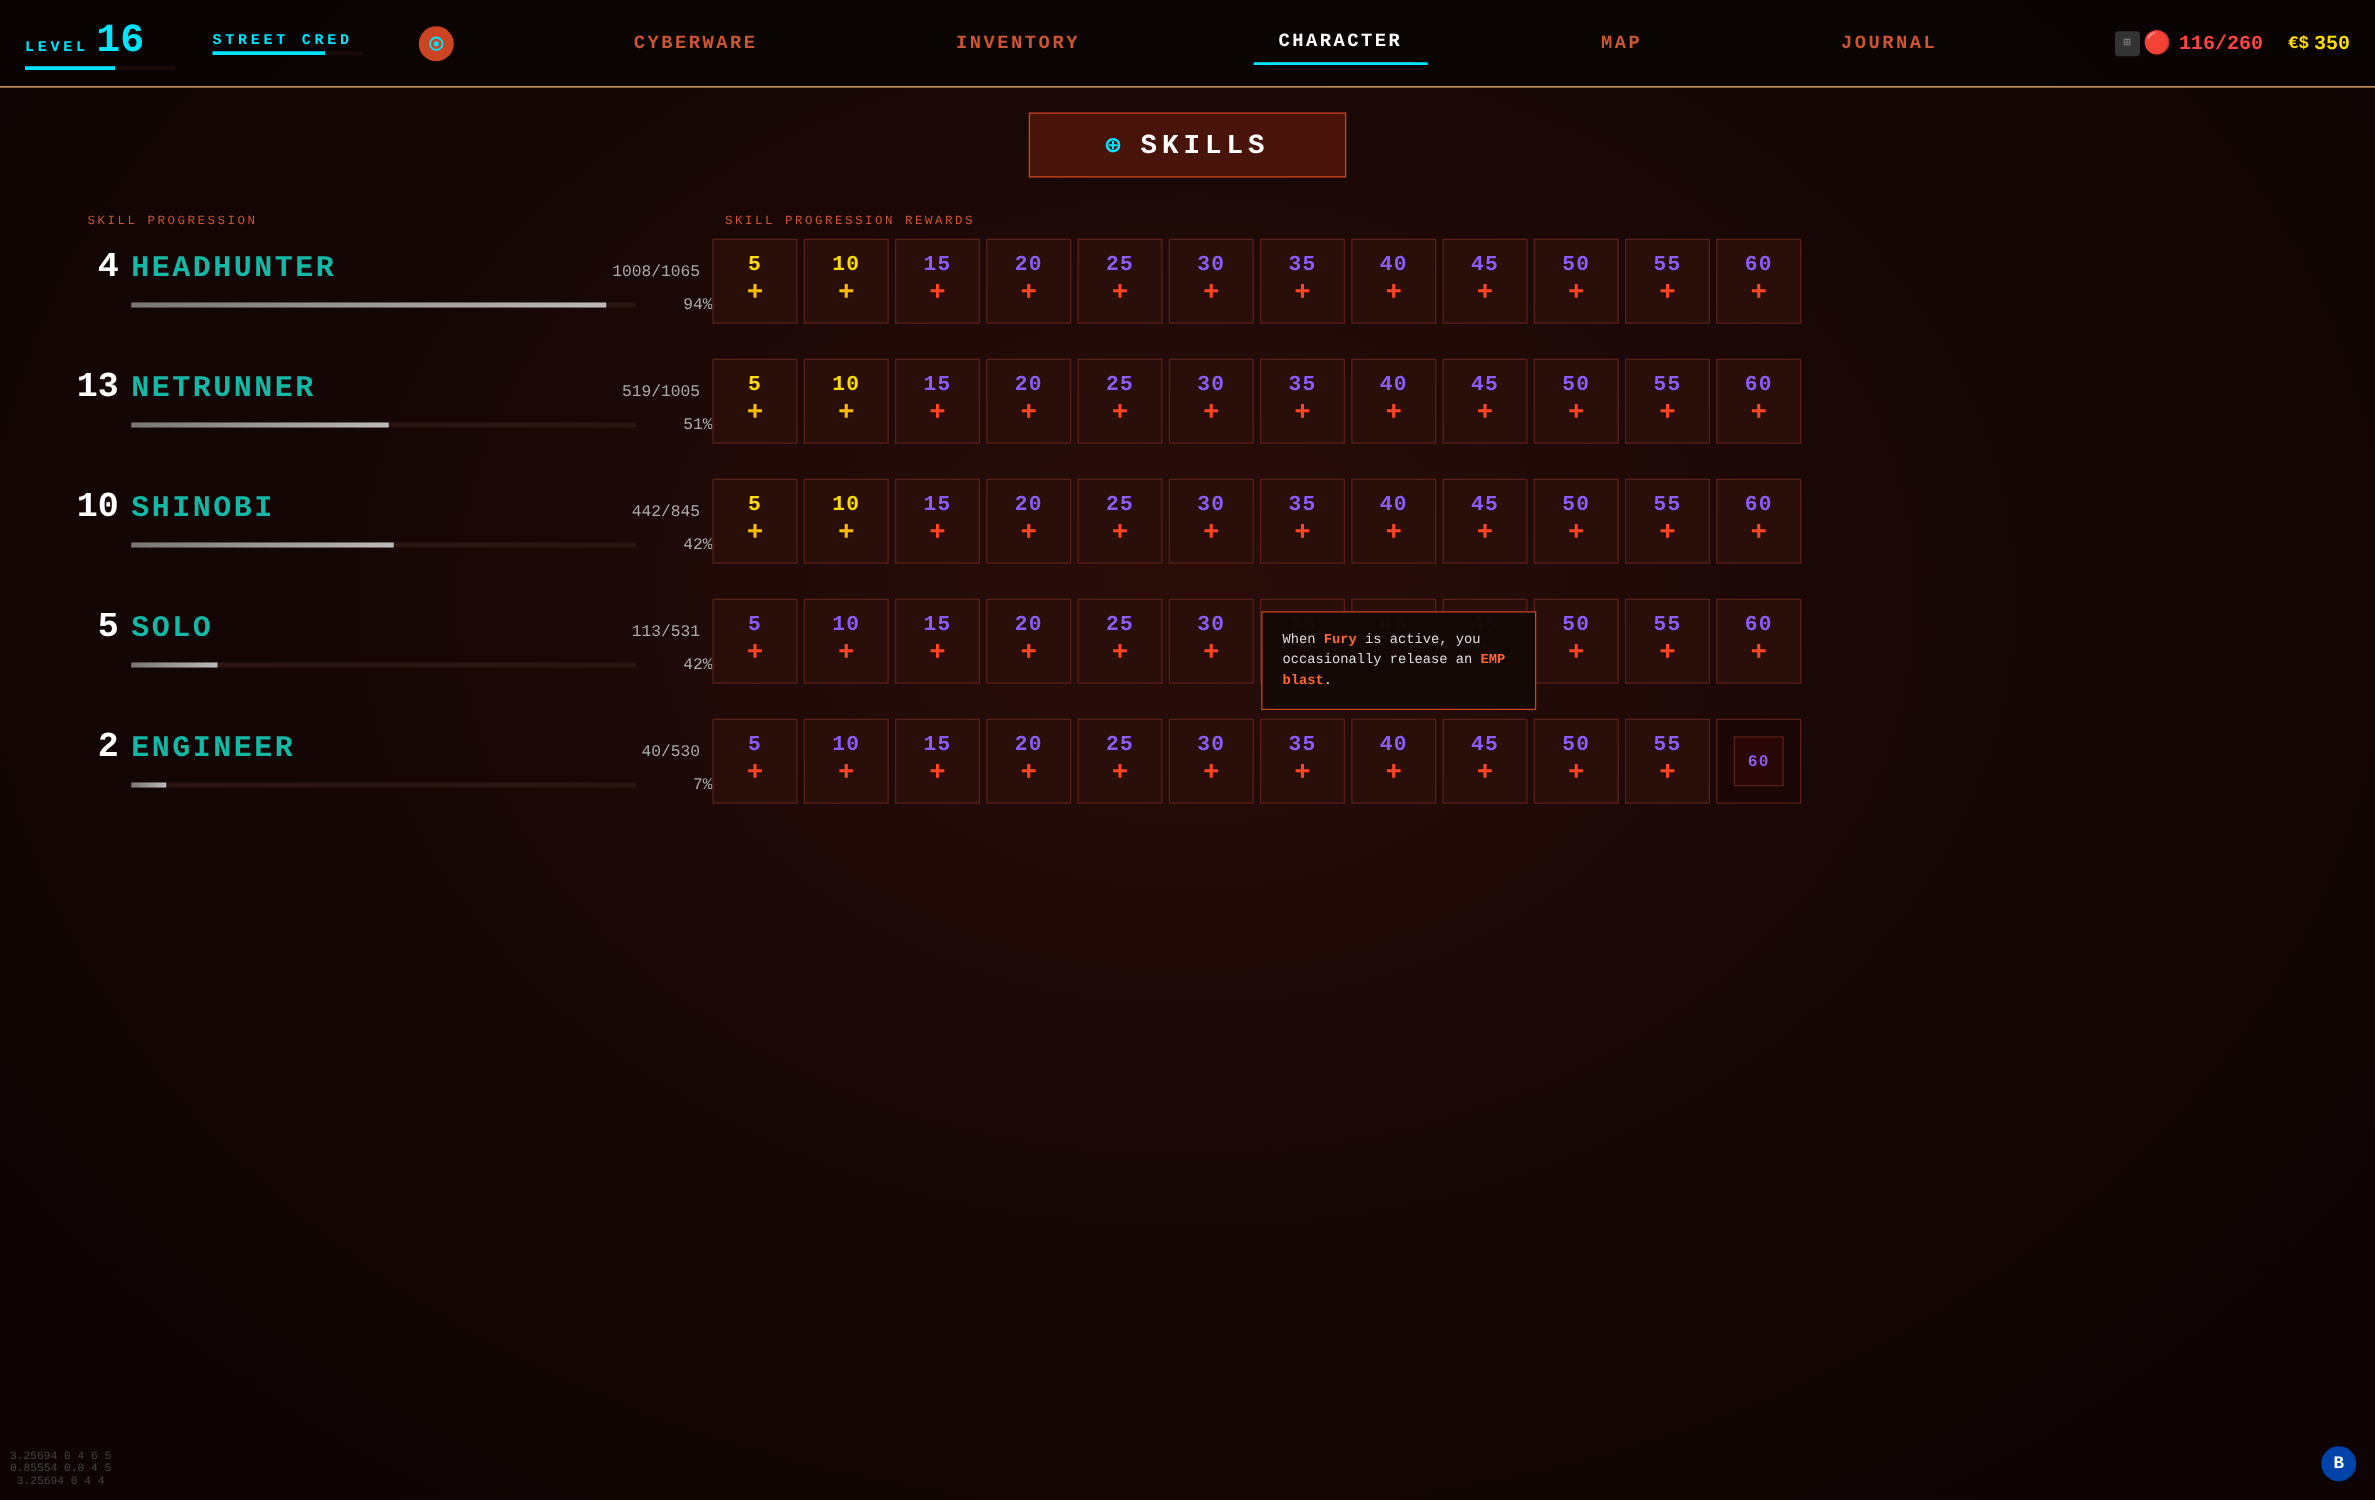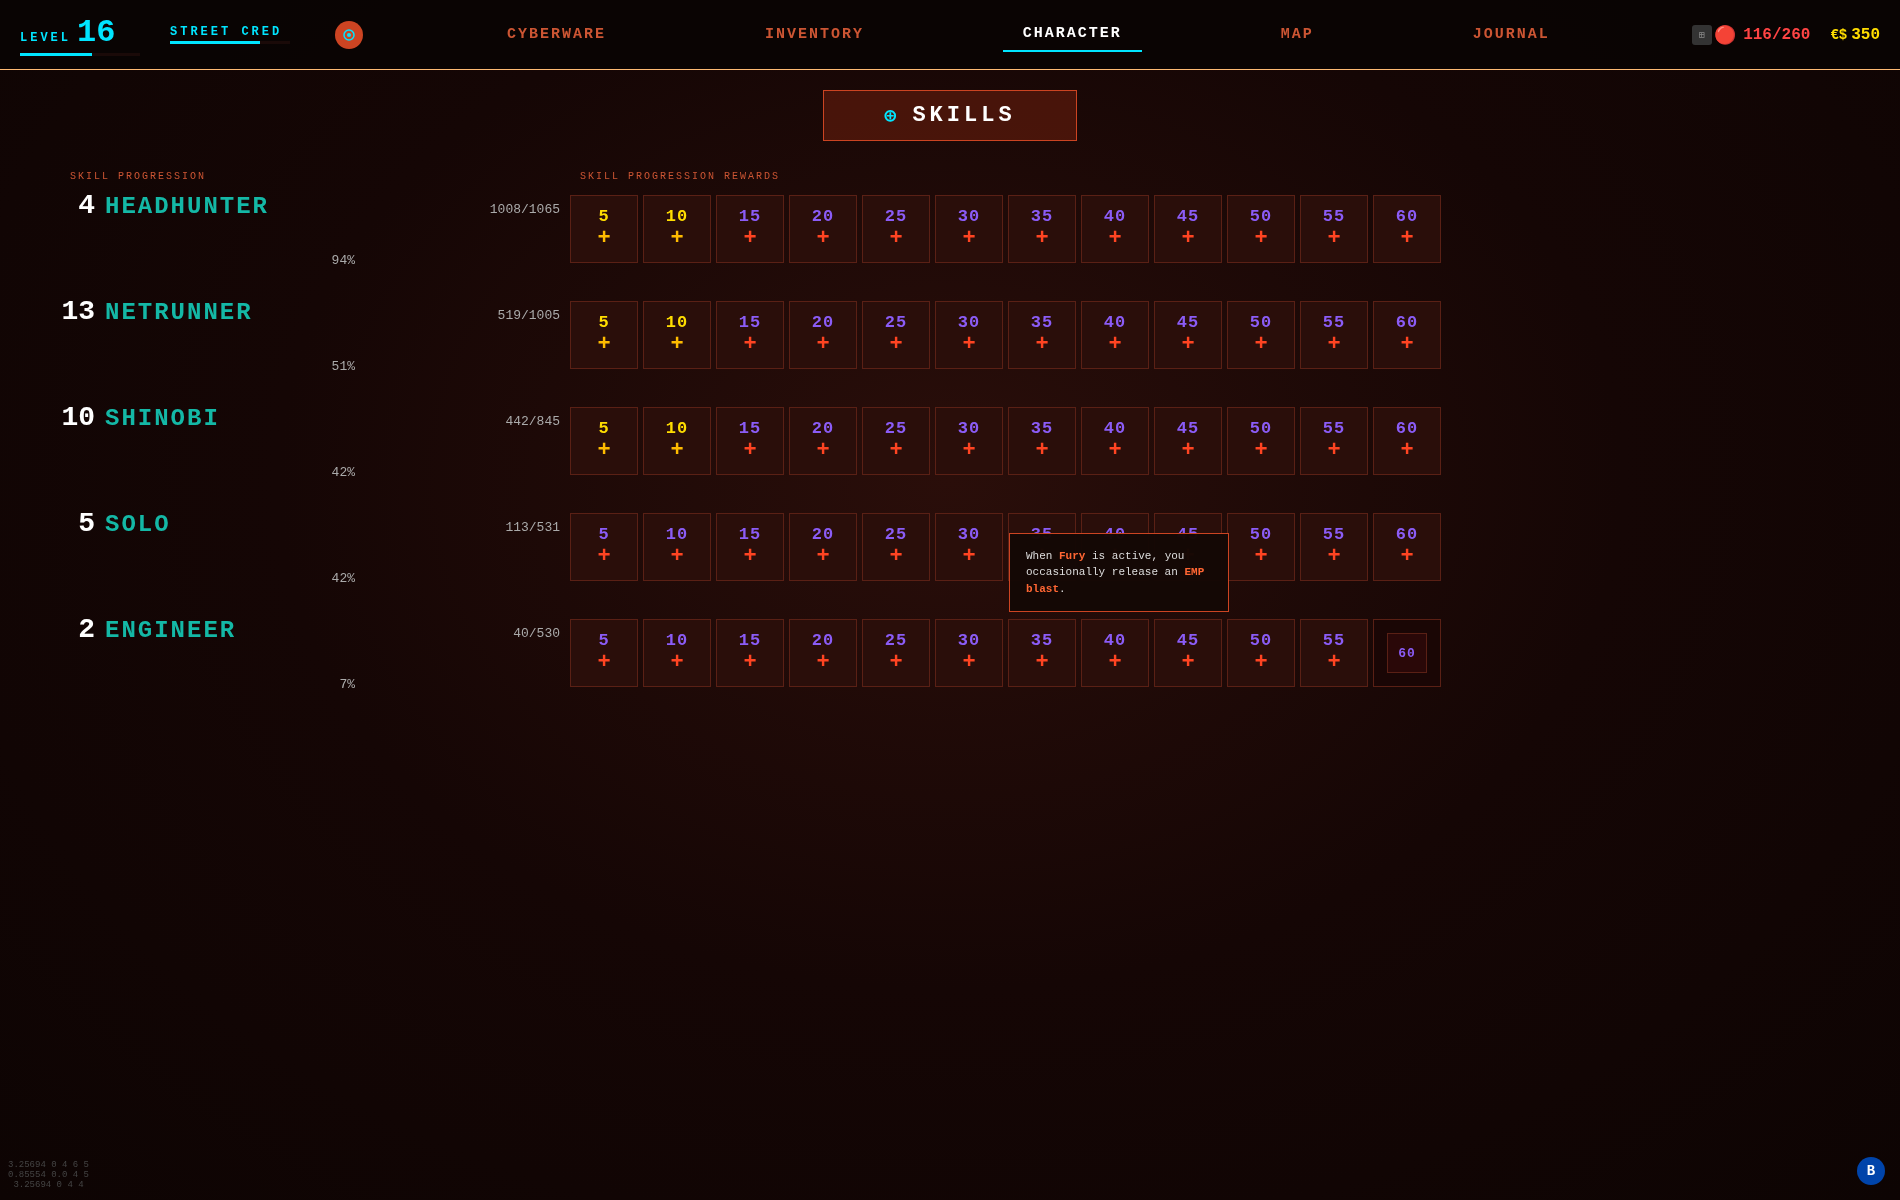--- a/index.html
+++ b/index.html
@@ -236,21 +236,20 @@
       color: #aaaaaa;
       margin-left: auto;
       margin-right: 10px;
     }
 
     .skill-bar-container {
       display: flex;
       align-items: center;
       gap: 26px;
       margin-left: 45px;
-      flex-direction: column;
     }
     .skill-bar {
       flex: 1;
       height: 4px;
       background: #2a1510;
       position: relative;
     }
     .skill-bar-fill {
       height: 100%;
       background: linear-gradient(to right, #888888, #cccccc);

